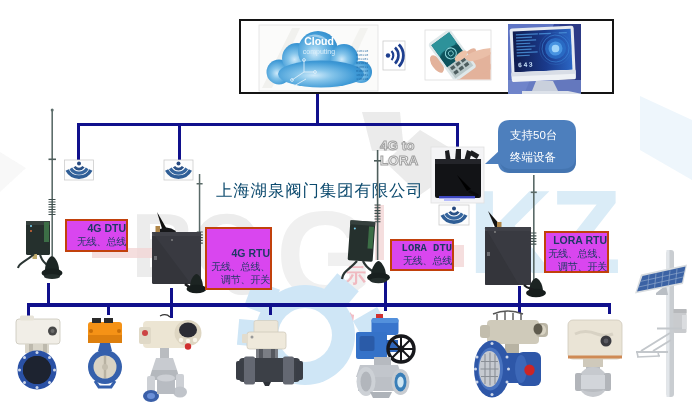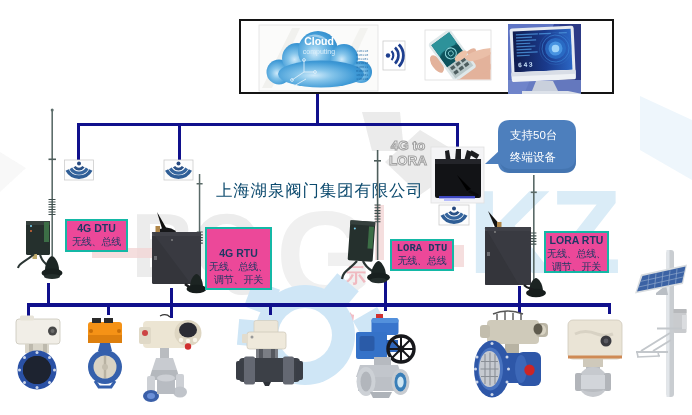--- a/index.html
+++ b/index.html
@@ -1,21 +1,21 @@
 <!DOCTYPE html>
 <html><head>
 <meta charset="utf-8">
 <style>
   html,body{margin:0;padding:0;}
   body{width:692px;height:415px;position:relative;background:#fff;overflow:hidden;
        font-family:"Liberation Sans",sans-serif;}
   .abs{position:absolute;}
   .line{position:absolute;background:#10108c;}
-  .lbl{position:absolute;background:#ec4899;border:2px solid #14b8a6;
-       color:#1f3864;text-align:center;line-height:13.2px;font-size:10px;
+  .lbl{position:absolute;background:#d946ef;border:2px solid #c2410c;
+       color:#1f3864;text-align:right;line-height:13.2px;font-size:10px;
        white-space:nowrap;letter-spacing:-0.2px;}
   .lbl b{font-size:10.5px;letter-spacing:0;}
 </style>
 </head>
 <body>
 
 <div class="abs" style="left:131px;top:213px;width:140px;height:75px;color:#ececec;font-size:90px;font-weight:bold;line-height:66px;letter-spacing:-4px;">BQ</div>
 <div class="abs" style="left:276px;top:207px;width:90px;height:120px;color:#f0f0f0;font-size:125px;font-weight:bold;line-height:95px;">G</div>
 <div class="abs" style="left:312px;top:288px;width:50px;height:45px;color:#f3bcc4;font-size:42px;font-weight:bold;line-height:42px;">亿</div>
 <div class="abs" style="left:346px;top:262px;width:16px;height:20px;color:#f0b9c0;font-size:20px;font-weight:bold;">示</div>
@@ -39,21 +39,21 @@
     <rect x="92" y="248" width="60" height="10"></rect>
     <rect x="375" y="205" width="9" height="55"></rect>
     <rect x="430" y="245" width="34" height="22"></rect>
   </g>
 
   <polygon points="640,96 692,120 692,180 640,150" fill="#eef6fc"></polygon>
 </svg>
 
 <div class="abs" style="left:216px;top:180px;font-size:16.5px;color:#0c4a6e;letter-spacing:0.8px;">上海湖泉阀门集团有限公司</div>
 
-<div class="abs" style="left:380px;top:138px;width:56px;text-align:center;font-size:13.5px;font-weight:bold;line-height:15px;color:#fafafa;-webkit-text-stroke:1px #a0a0a0;">4G to<br>LORA</div>
+<div class="abs" style="left:380px;top:138px;width:56px;text-align:left;font-size:13.5px;font-weight:bold;line-height:15px;color:#fafafa;-webkit-text-stroke:1px #a0a0a0;">4G to<br>LORA</div>
 
 <div class="line" style="left:316px;top:94px;width:3px;height:30px;"></div>
 <div class="line" style="left:77px;top:123px;width:382px;height:3px;"></div>
 <div class="line" style="left:77px;top:123px;width:3px;height:37px;"></div>
 <div class="line" style="left:178px;top:123px;width:3px;height:37px;"></div>
 <div class="line" style="left:456px;top:123px;width:3px;height:26px;"></div>
 
 <div class="line" style="left:27px;top:303px;width:584px;height:3.5px;"></div>
 <div class="line" style="left:27px;top:303px;width:3px;height:13px;"></div>
 <div class="line" style="left:608px;top:303px;width:3px;height:11px;"></div>

